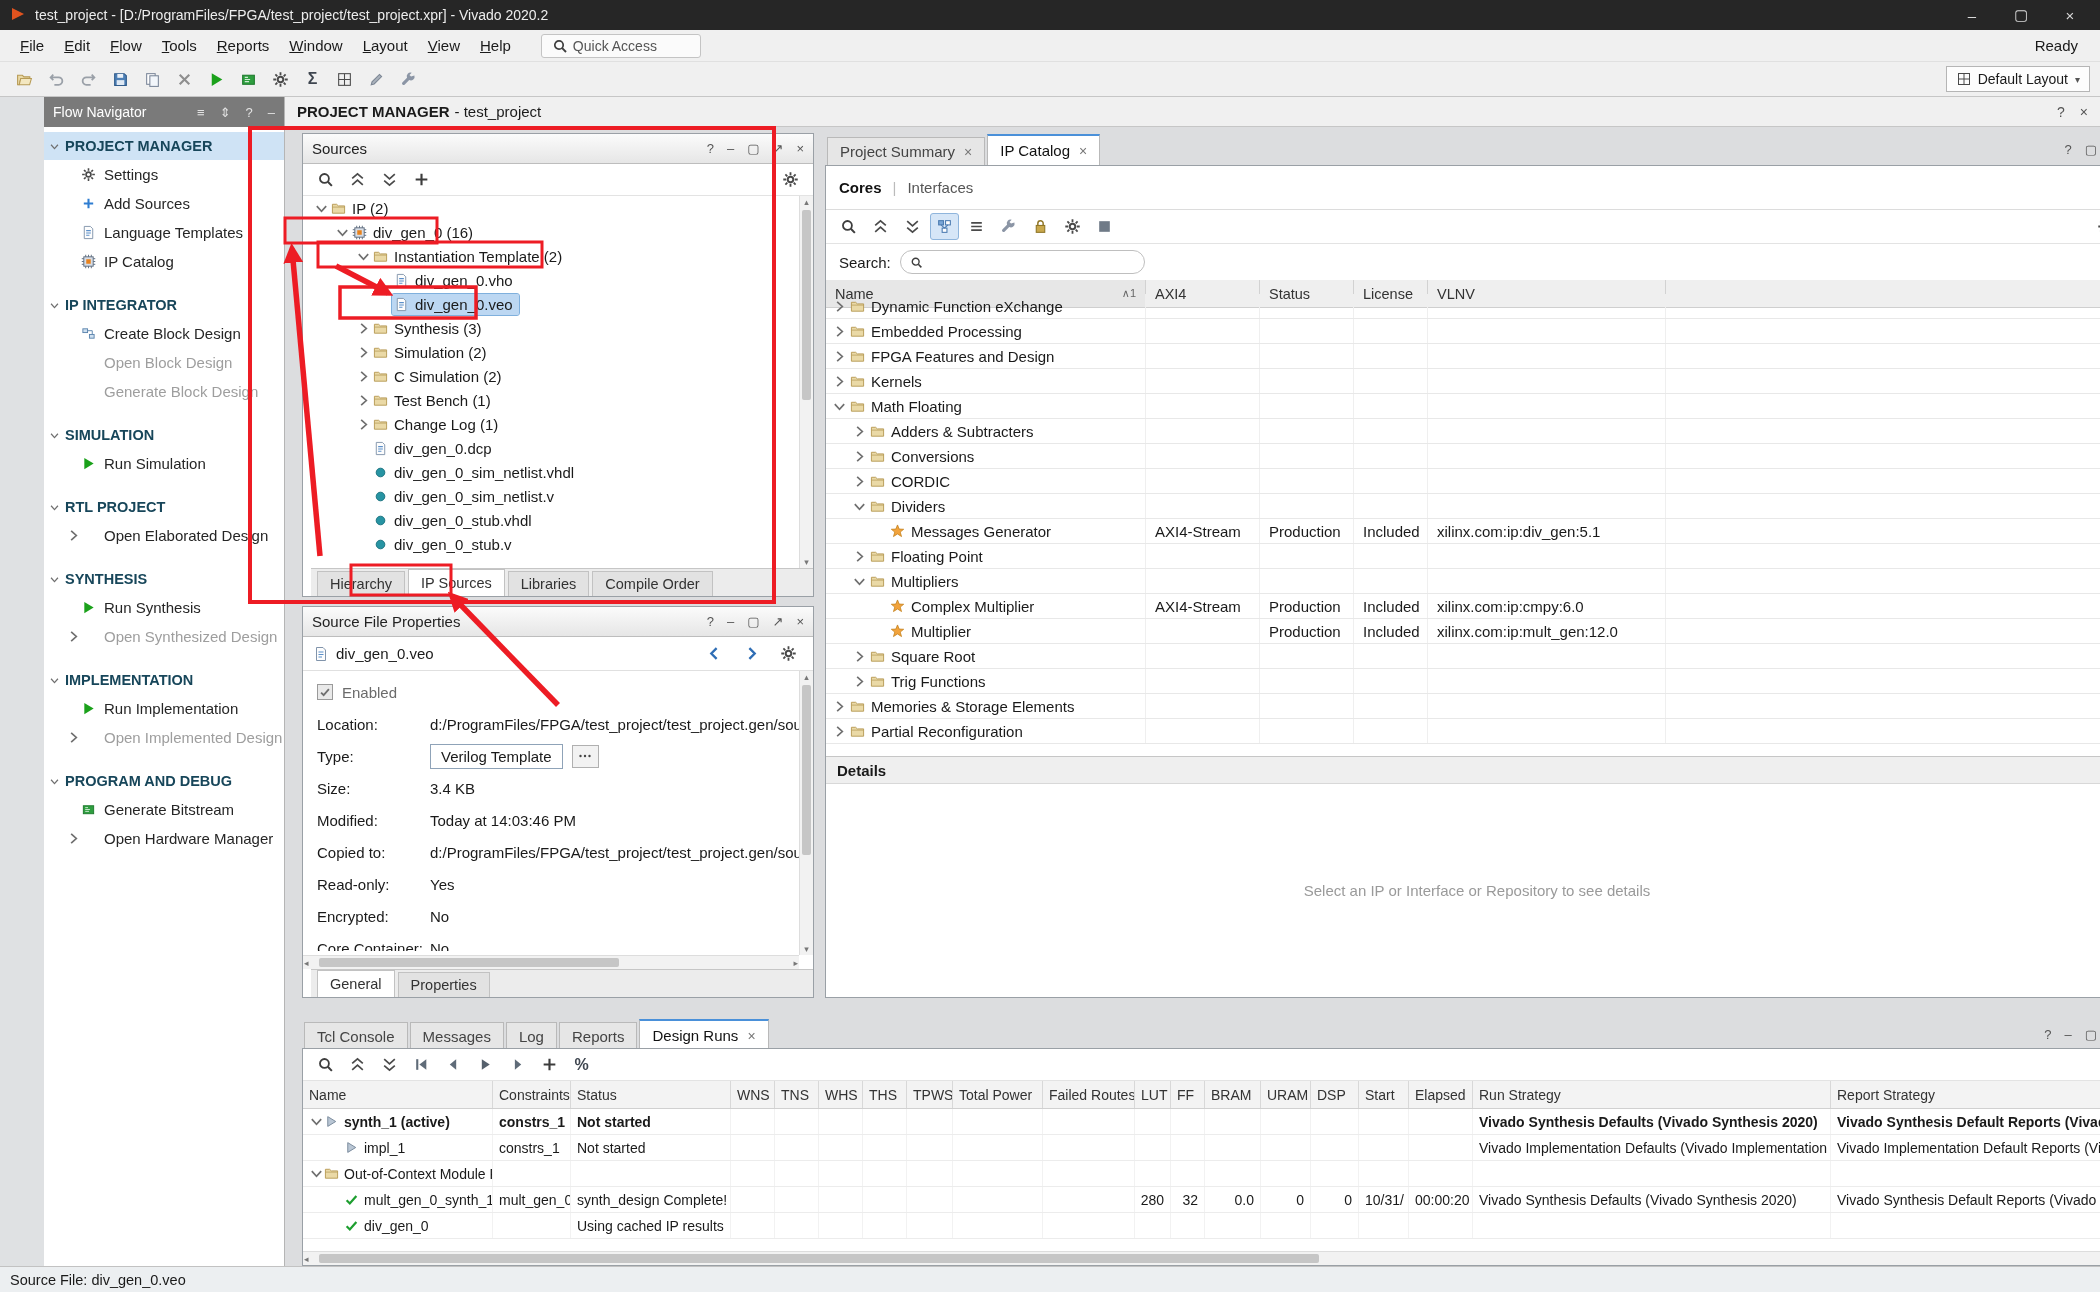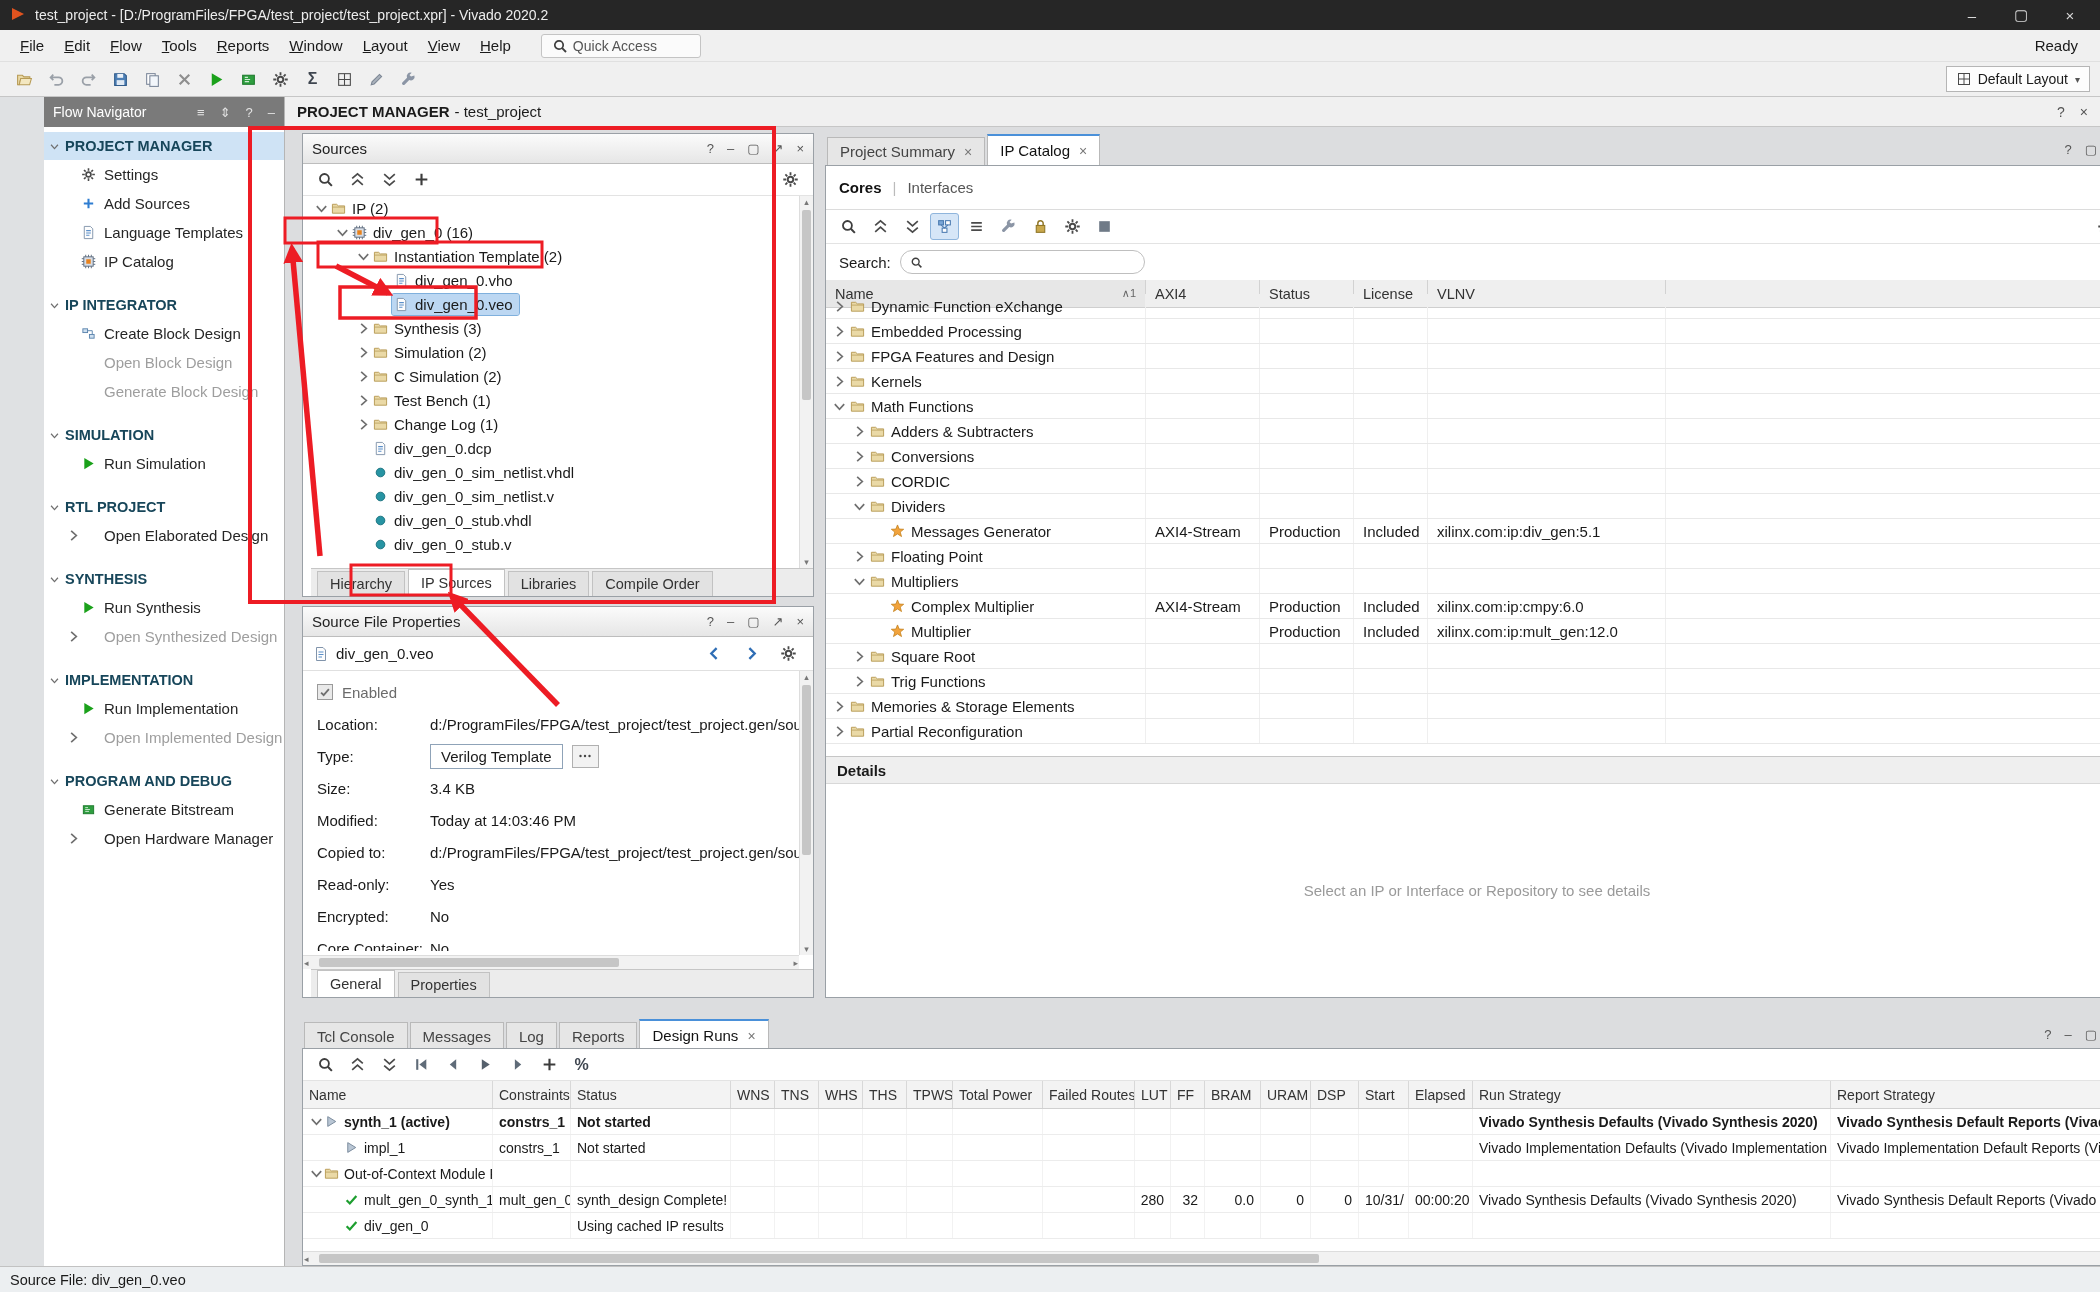--- a/index.html
+++ b/index.html
@@ -1068,21 +1068,21 @@
                   <div class="cc" style="width:320px;padding-left:8px">
                     <span class="exp">
                       <svg class="ic mini" viewBox="0 0 16 16">
                         <path d="M3 5.5 L8 11 L13 5.5" fill="none" stroke="#6f6f6f" stroke-width="1.8"></path>
                       </svg>
                     </span>
                     <svg class="ic " viewBox="0 0 16 16">
                       <path d="M1.5 3.5 H6 L7.8 5.2 H14.5 V13 H1.5 Z" fill="#ead9a6" stroke="#b79b55"></path>
                       <path d="M1.5 6.5 H14.5" stroke="#b79b55" stroke-width="0.8"></path>
                     </svg>
-                    <span class="lbl">Math Functions</span>
+                    <span class="lbl">Math Floating</span>
                   </div>
                   <div class="cc" style="width:114px"></div>
                   <div class="cc" style="width:94px"></div>
                   <div class="cc" style="width:74px"></div>
                   <div class="cc" style="width:238px"></div>
                   <div class="cc fill"></div>
                 </div>
                 <div class="crow">
                   <div class="cc" style="width:320px;padding-left:28px">
                     <span class="exp">

